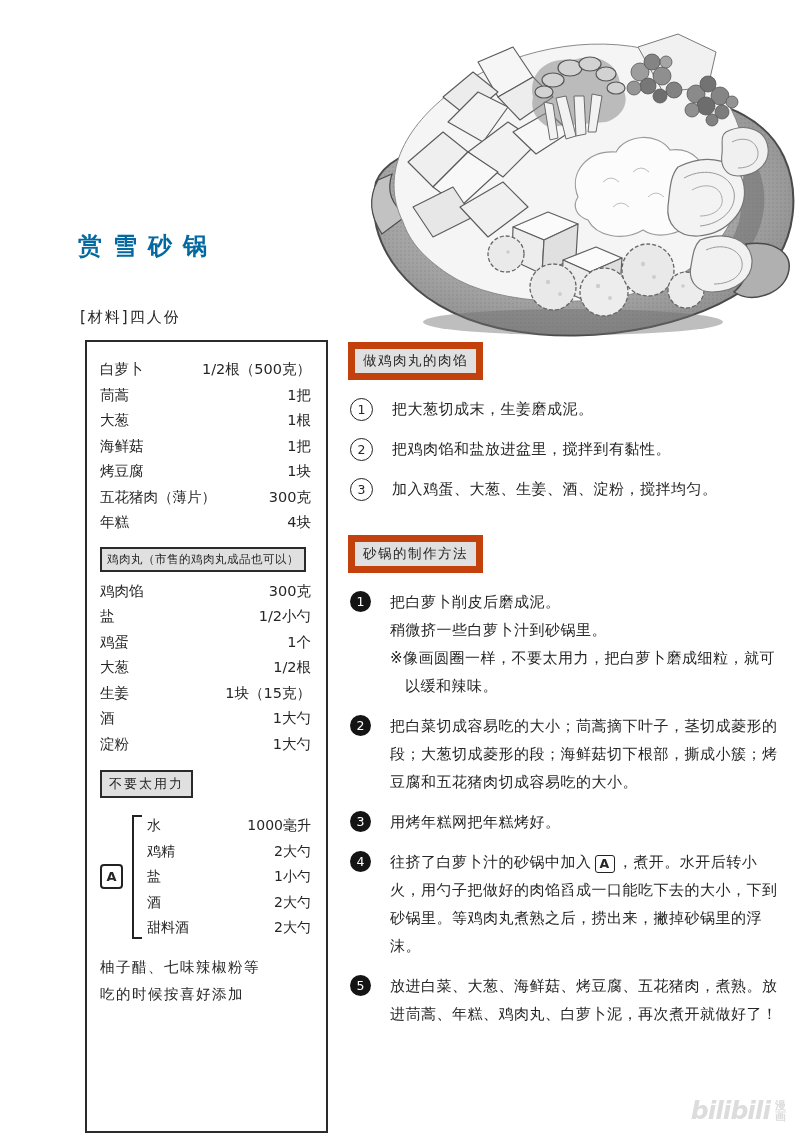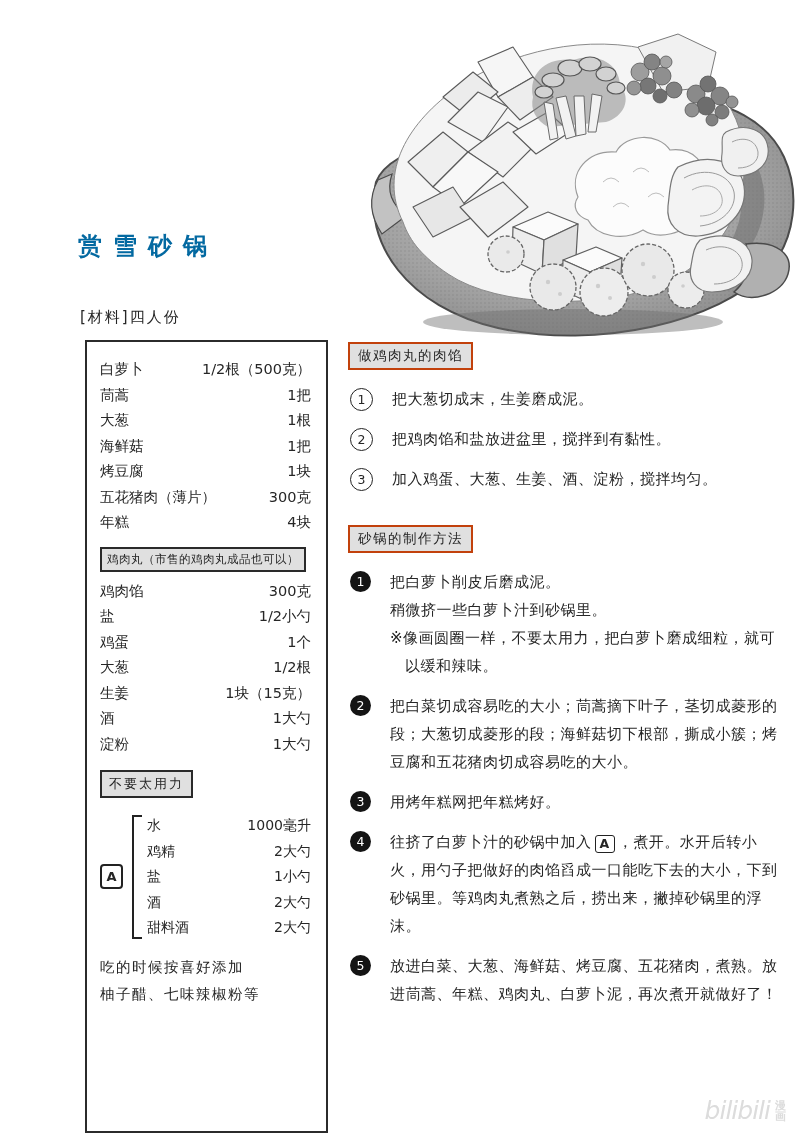--- a/index.html
+++ b/index.html
@@ -45,21 +45,21 @@
     font-size:13px; font-weight:700; margin-right:9px;
   }
   .bracket { flex:0 0 auto; align-self:stretch; width:8px; border:2px solid #222; border-right:none; margin:2px 5px 2px 0; }
   .soup-rows { flex:1; min-width:0; }
   .soup-rows .ing-row { font-size:14px; }
   .note { margin-top:13px; font-size:14.5px; line-height:27px; letter-spacing:1.5px; }
 
   
   .right-col { position:absolute; left:348px; top:342px; width:436px; }
   .section-header {
-    display:inline-block; border:2px solid #c2410c; background:#e0e0e0;
+    display:inline-block; border:7px solid #c2410c; background:#e0e0e0;
     font-size:13.5px; padding:3px 8px; letter-spacing:1.5px; white-space:nowrap;
   }
   .steps { margin-top:15px; }
   .step { display:flex; margin-bottom:12px; }
   .badge-outline {
     flex:0 0 auto; width:21px; height:21px; border:1.6px solid #222; border-radius:50%;
     display:flex; align-items:center; justify-content:center;
     font-size:12.5px; margin:3px 19px 0 2px;
   }
   .badge-filled {
@@ -75,21 +75,21 @@
     padding:0 4px; font-size:12.5px; line-height:16px; font-weight:700;
     vertical-align:-1px; margin:0 3px;
   }
 
   
   .watermark {
     position:absolute; right:14px; bottom:8px;
     display:flex; align-items:center; gap:5px; color:#dcdcdc;
     user-select:none;
   }
-  .bili-text { font-size:25px; font-weight:400; font-style:italic; letter-spacing:-1px; }
+  .bili-text { font-size:25px; font-weight:700; font-style:italic; letter-spacing:-1px; }
   .bili-manhua { display:flex; flex-direction:column; font-size:11px; line-height:11px; font-weight:700; }
 </style>
 </head>
 <body>
 
 <div class="page">
 
   <div class="illustration">
     <svg width="450" height="340" viewBox="0 0 450 340">
       <defs>
@@ -305,22 +305,22 @@
           <span>2大勺</span>
         </div>
         <div class="ing-row">
           <span>甜料酒</span>
           <span>2大勺</span>
         </div>
       </div>
     </div>
 
     <div class="note">
+      <div>柚子醋、七味辣椒粉等</div>
       <div>吃的时候按喜好添加</div>
-      <div>柚子醋、七味辣椒粉等</div>
     </div>
   </div>
 
   <div class="right-col">
 
     <div class="section-header">做鸡肉丸的肉馅</div>
 
     <div class="steps">
       <div class="step">
         <div class="badge-outline">1</div>

